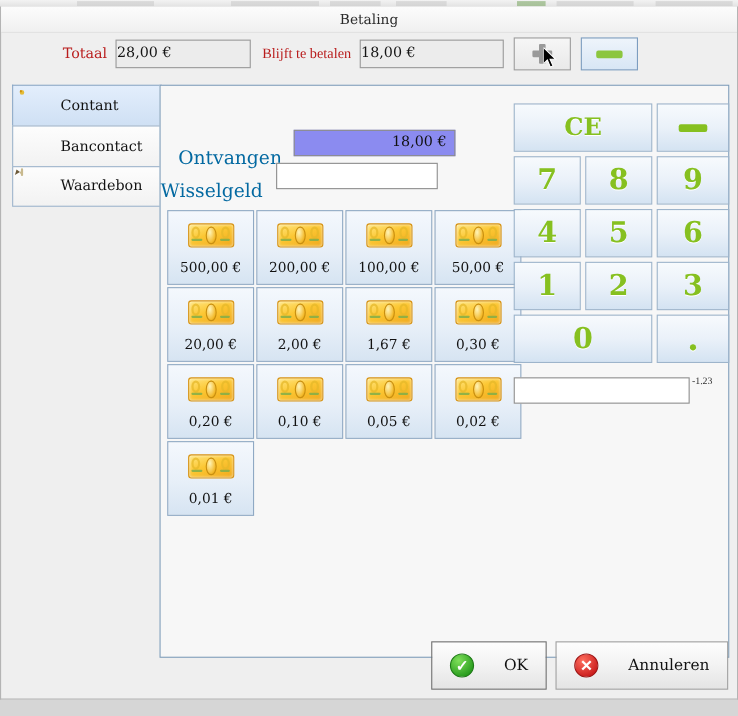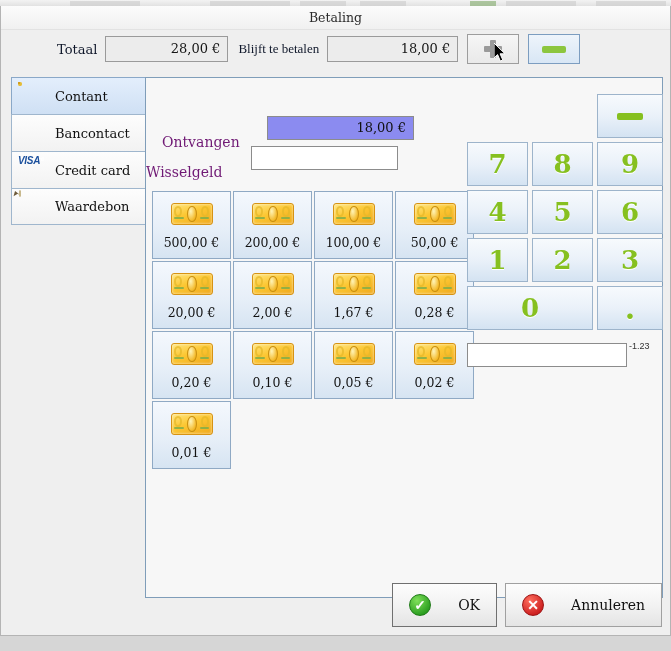--- a/index.html
+++ b/index.html
@@ -41,29 +41,28 @@
     background: linear-gradient(#fcfcfc, #f0f0f0);
     border-bottom: 1px solid #e2e2e2;
   }
 
   
   #totals {
     position: absolute; left: 0; top: 24px; width: 671px; height: 38px;
     display: flex; align-items: center;
   }
   .tot-label {
-    font-size: 13px; color: #0f172a; white-space: nowrap;
+    font-size: 13px; color: #b91c1c; white-space: nowrap;
   }
   #lbl-totaal { margin-left: 56px; }
   #lbl-blijft { margin-left: 10px; font-family: Liberation Serif, serif; }
   .tot-field {
     height: 26px; line-height: 24px;
     background: #ececec;
     border: 1px solid #9a9a9a;
-    text-align: right;
     padding-right: 7px;
     font-size: 13px;
     color: #151515;
     margin-left: 8px;
   }
   #fld-totaal { width: 123px; }
   #fld-blijft { width: 131px; }
 
   .hdr-btn {
     width: 52px; height: 30px;
@@ -207,21 +206,21 @@
     position: absolute; left: 144px; top: 71px;
     width: 518px; height: 521px;
     background: #f7f7f7;
     border: 1px solid #7f9db9;
   }
 
   
   .row-field { position: absolute; display: flex; align-items: center; }
   #row-ontvangen { left: 16px; top: 28px; }
   #row-wissel    { left: 0; top: 58px; }
-  .rf-label { width: 105px; font-size: 14px; color: #701a75; margin-top: 28px; }
+  .rf-label { width: 105px; font-size: 17px; color: #0369a1; margin-top: 28px; }
   .rf-input {
     width: 147px; height: 24px; line-height: 22px;
     border: 1px solid #8c8c8c;
     text-align: right; padding-right: 7px;
     font-size: 13px; color: #111;
   }
   #inp-ontvangen { background: #8b8bf0; color: #111; }
   #inp-wissel { background: #fff; }
 
   
@@ -281,21 +280,21 @@
   
   #scratch-wrap {
     position: absolute; left: 466px; top: 337px;
     display: flex; align-items: flex-start;
   }
   #scratch-input {
     width: 160px; height: 24px;
     background: #fff; border: 1px solid #8c8c8c;
   }
   #scratch-note {
-    font-family: Liberation Sans, sans-serif;
+    font-family: Liberation Serif, serif;
     font-size: 9px; color: #333; margin-left: 2px; margin-top: -2px;
   }
 
   
   #footer {
     position: absolute; left: 0; bottom: 8px; width: 671px;
     display: flex; justify-content: flex-end; padding-right: 10px;
   }
   .foot-btn {
     height: 44px; min-width: 82px;
@@ -374,33 +373,20 @@
       <span class="tab-icon">
         <span class="ic-bancontact">
           <span class="card"></span>
           <span class="dots"></span>
           <span class="ln l2"></span><span class="ln l3"></span><span class="ln l4"></span>
         </span>
       </span>
       <span class="tab-label">Bancontact</span>
     </div>
 
-    <div class="tab">
-      <span class="tab-icon">
-        <span class="ic-credit">
-          <span class="mcwrap">
-            <span class="mc mc-r"></span>
-              <span class="mc mc-y"></span>
-            <span class="mc-txt">MasterCard</span>
-          </span>
-          <span class="visa">VISA</span>
-        </span>
-      </span>
-      <span class="tab-label">Credit card</span>
-    </div>
 
     <div class="tab">
       <span class="tab-icon">
         <span class="ic-voucher">
           <span class="pad"></span><span class="pencil"></span>
         </span>
       </span>
       <span class="tab-label">Waardebon</span>
     </div>
 
@@ -498,21 +484,21 @@
         </div>
         <div class="denom">
           <span class="note">
             <span class="bill"></span>
             <span class="ring r1"></span>
             <span class="ring r2"></span>
             <span class="coin"></span>
             <span class="dash d1"></span>
             <span class="dash d2"></span>
           </span>
-          <span class="denom-label">0,28 €</span>
+          <span class="denom-label">0,30 €</span>
         </div>
         <div class="denom">
           <span class="note">
             <span class="bill"></span>
             <span class="ring r1"></span>
             <span class="ring r2"></span>
             <span class="coin"></span>
             <span class="dash d1"></span>
             <span class="dash d2"></span>
           </span>
@@ -560,20 +546,21 @@
             <span class="dash d1"></span>
             <span class="dash d2"></span>
           </span>
           <span class="denom-label">0,01 €</span>
         </div>
       </div>
 
   </div>
 
   <div id="keypad">
+    <div class="key small" id="key-ce">CE</div>
     <div class="key" id="key-back">
       <span class="bar"></span>
     </div>
     <div class="key" id="key-7">7</div>
     <div class="key" id="key-8">8</div>
     <div class="key" id="key-9">9</div>
     <div class="key" id="key-4">4</div>
     <div class="key" id="key-5">5</div>
     <div class="key" id="key-6">6</div>
     <div class="key" id="key-1">1</div>

